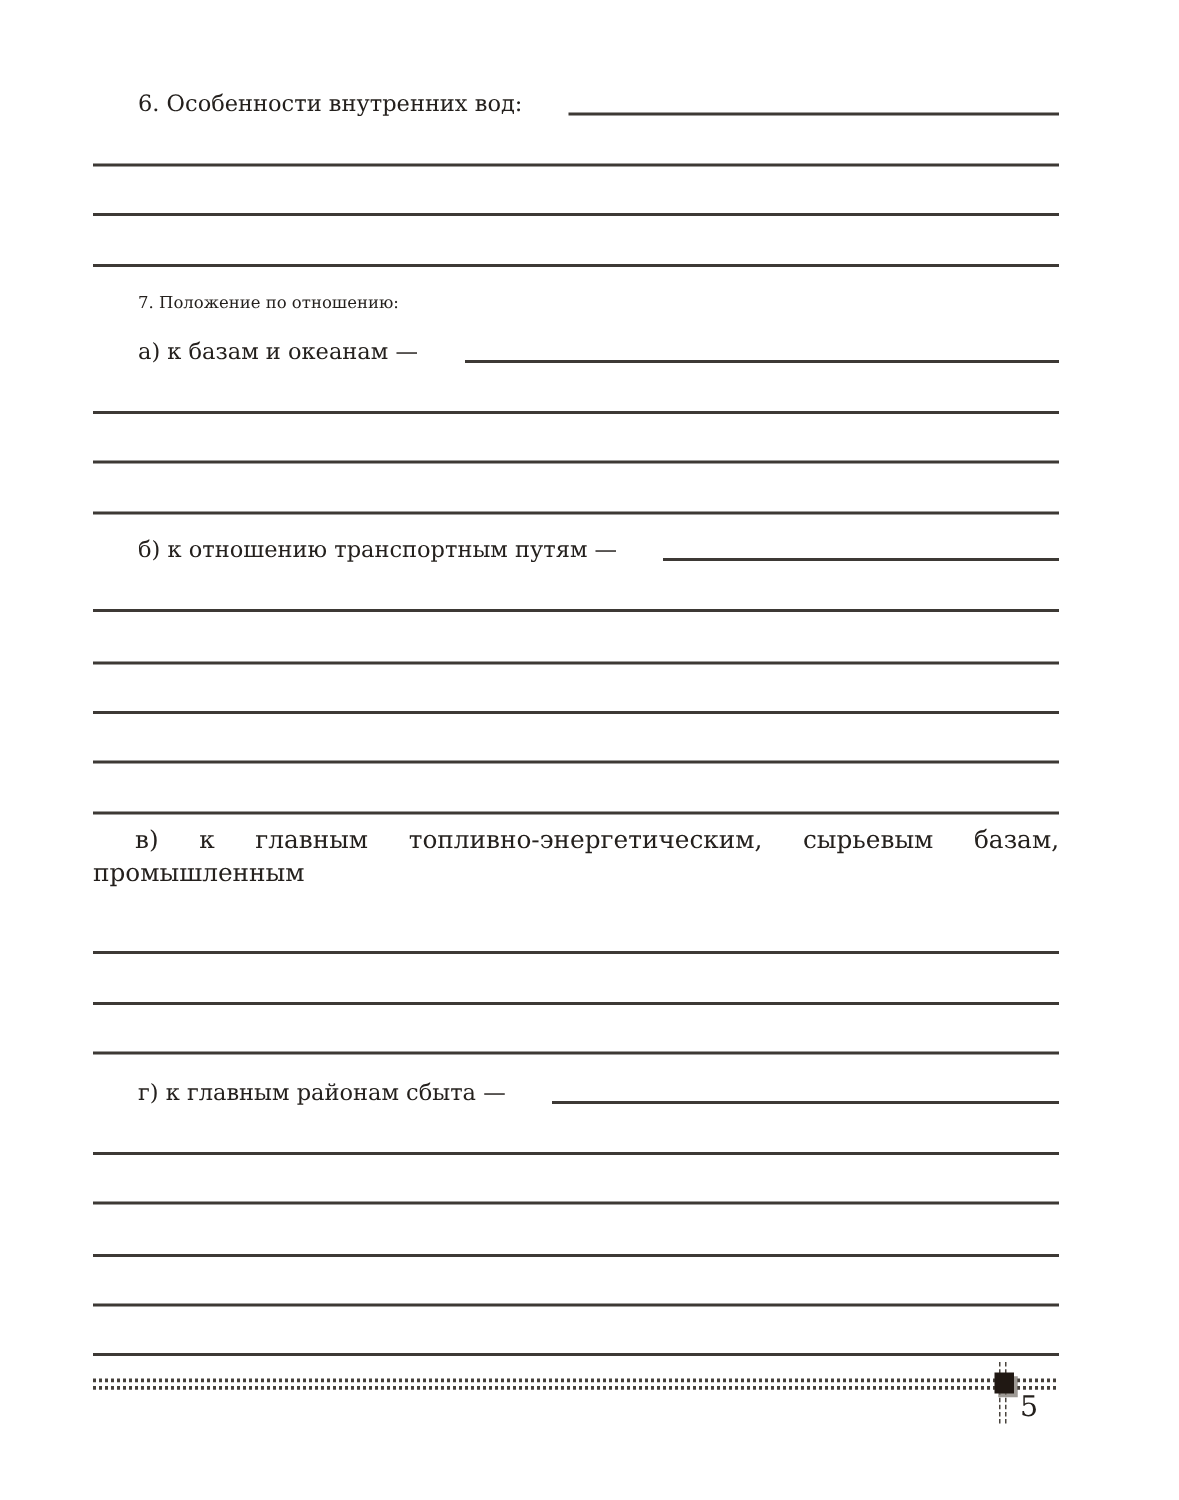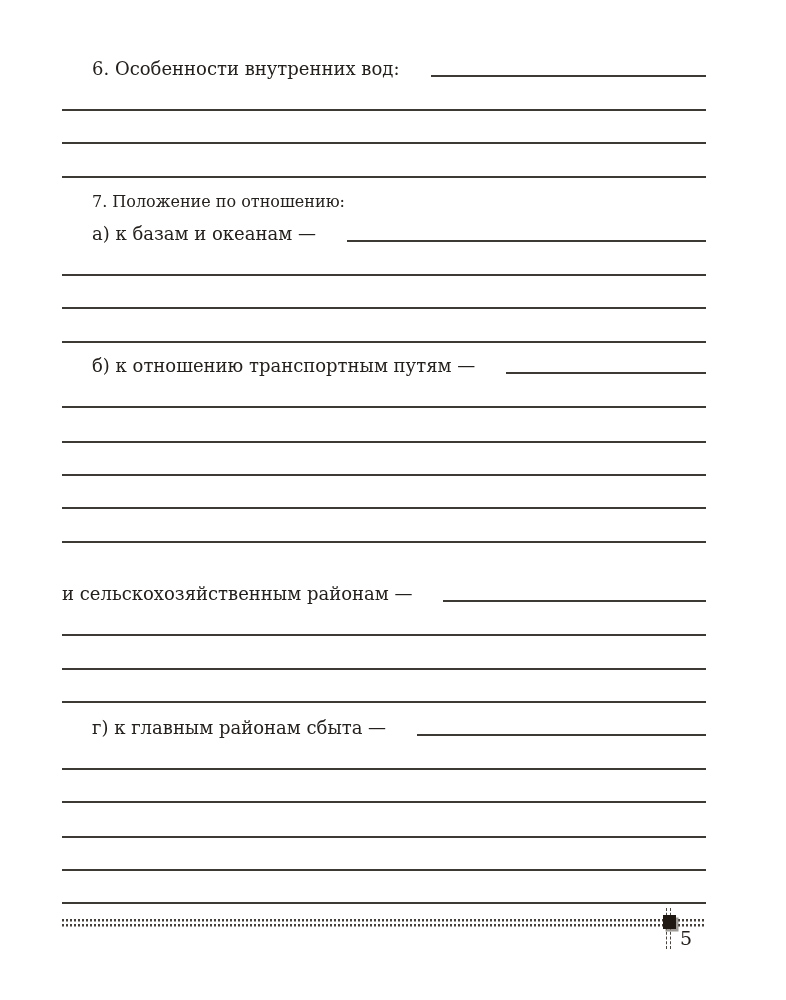--- a/index.html
+++ b/index.html
@@ -24,38 +24,38 @@
   }
 
   
   .qline {
     position: absolute;
     left: 62px;
     width: 644px;
     height: 22px;
     display: flex;
     align-items: flex-end;
-    font-size: 18px;
+    font-size: 15px;
     line-height: 22px;
     white-space: nowrap;
     gap: 24px;
   }
   .qline .txt { flex: 0 0 auto; }
   .qline .fill {
     flex: 1 1 auto;
     border-bottom: 2px solid #3d3935;
     margin-bottom: 3px;
     margin-left: 7px;
   }
   .indent { padding-left: 30px; }
 
   
   .textline {
     position: absolute;
-    font-size: 16px;
+    font-size: 11px;
     line-height: 22px;
     white-space: nowrap;
   }
 
   
   .justline {
     position: absolute;
     left: 62px;
     width: 644px;
     font-size: 16.5px;
@@ -135,24 +135,21 @@
   <div class="qline" style="top:355px">
     <span class="txt indent">б) к отношению транспортным путям —</span>
     <span class="fill"></span>
   </div>
   <div class="rule" style="top:406px"></div>
   <div class="rule" style="top:441px"></div>
   <div class="rule" style="top:474px"></div>
   <div class="rule" style="top:507px"></div>
   <div class="rule" style="top:541px"></div>
 
-  <div class="qline" style="top:583px">
-    <span class="txt">и сельскохозяйственным районам —</span>
-    <span class="fill"></span>
-  </div>
+  <div class="justline" style="top:549px">в) к главным топливно-энергетическим, сырьевым базам, промышленным</div>
   <div class="rule" style="top:634px"></div>
   <div class="rule" style="top:668px"></div>
   <div class="rule" style="top:701px"></div>
 
   <div class="qline" style="top:717px">
     <span class="txt indent">г) к главным районам сбыта —</span>
     <span class="fill"></span>
   </div>
   <div class="rule" style="top:768px"></div>
   <div class="rule" style="top:801px"></div>

